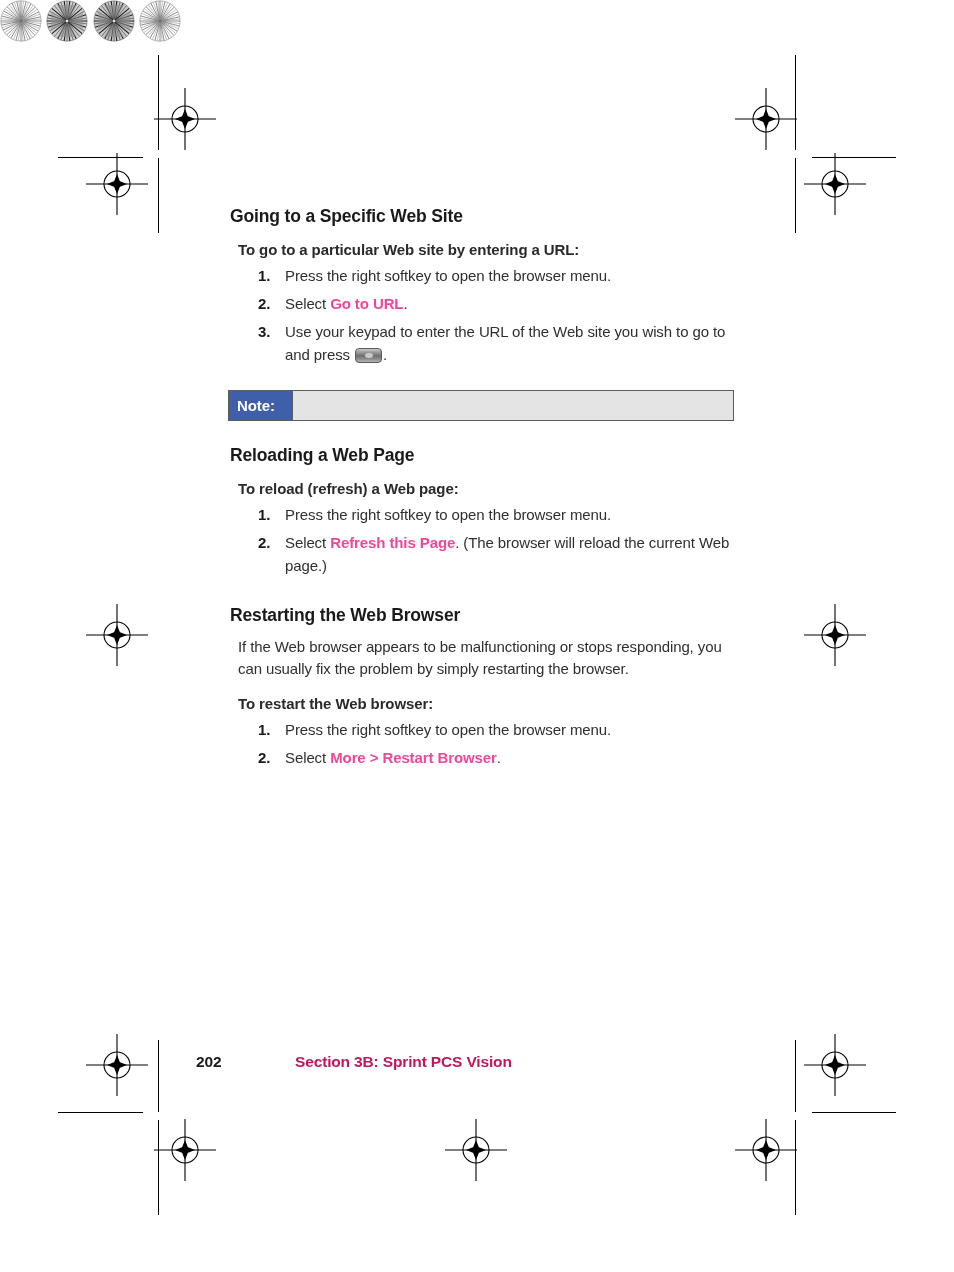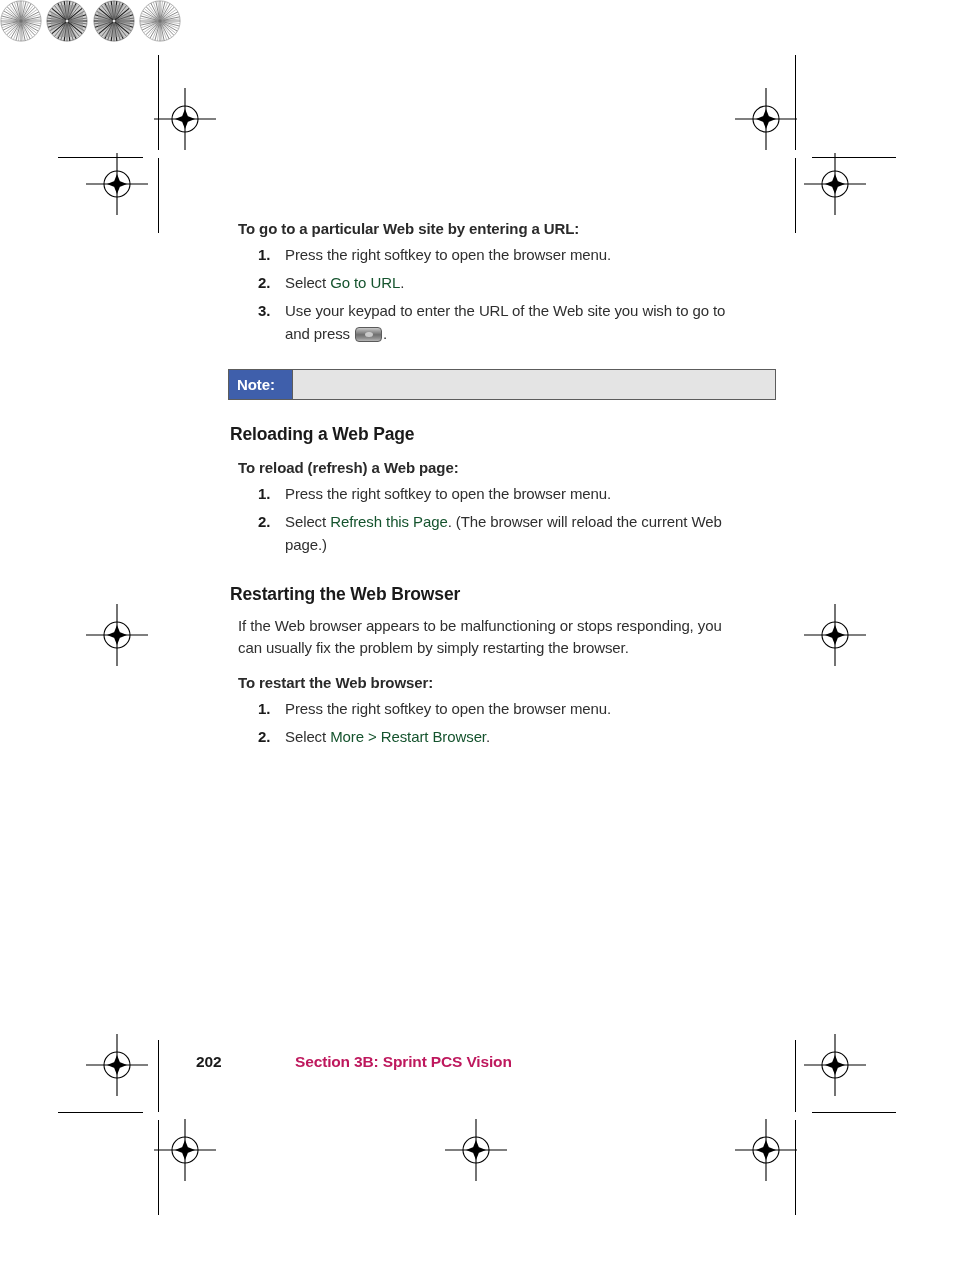--- a/index.html
+++ b/index.html
@@ -66,33 +66,33 @@
     letter-spacing: -0.1px;
     color: #2f2f2f;
   }
   ol.steps li .num {
     position: absolute;
     left: 0;
     top: 0;
     font-weight: bold;
     color: #1a1a1a;
   }
-  ol.steps li b { font-weight: normal; color: #14532d; }
+  ol.steps li b { font-weight: bold; color: #ec4899; }
 
   .gap-after-steps { height: 18px; }
 
   
   .note-box {
     display: flex;
     align-items: stretch;
     border: 1px solid #5c5c5c;
     background: #e4e4e4;
     box-sizing: border-box;
     height: 31px;
-    width: 548px;
+    width: 506px;
     margin: 0 0 0 -2px;
   }
   .note-label {
     background: #3f5fab;
     color: #ffffff;
     font-size: 15px;
     font-weight: bold;
     letter-spacing: -0.1px;
     width: 64px;
     display: flex;
@@ -498,20 +498,21 @@
       </g>
       <circle cx="50" cy="50" r="9" fill="#9a9a9a" opacity=".75"></circle>
       <circle cx="50" cy="50" r="4" fill="#6a6a6a" opacity=".8"></circle>
     </g>
   </svg>
 
 </div>
 
 <div class="page-body">
 
+  <h2 class="section-heading">Going to a Specific Web Site</h2>
   <div class="lead">To go to a particular Web site by entering a URL:</div>
   <ol class="steps">
     <li>
       <span class="num">1.</span>
       <span>Press the right softkey to open the browser menu.</span>
     </li>
     <li>
       <span class="num">2.</span><span>Select </span><b>Go to URL</b><span>.</span>
     </li>
     <li>

